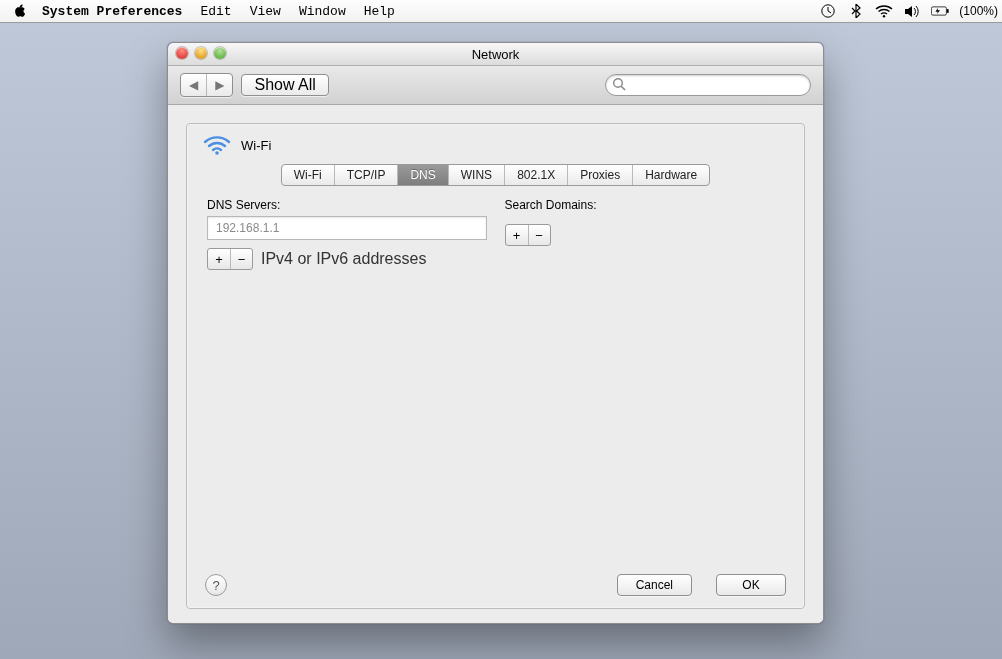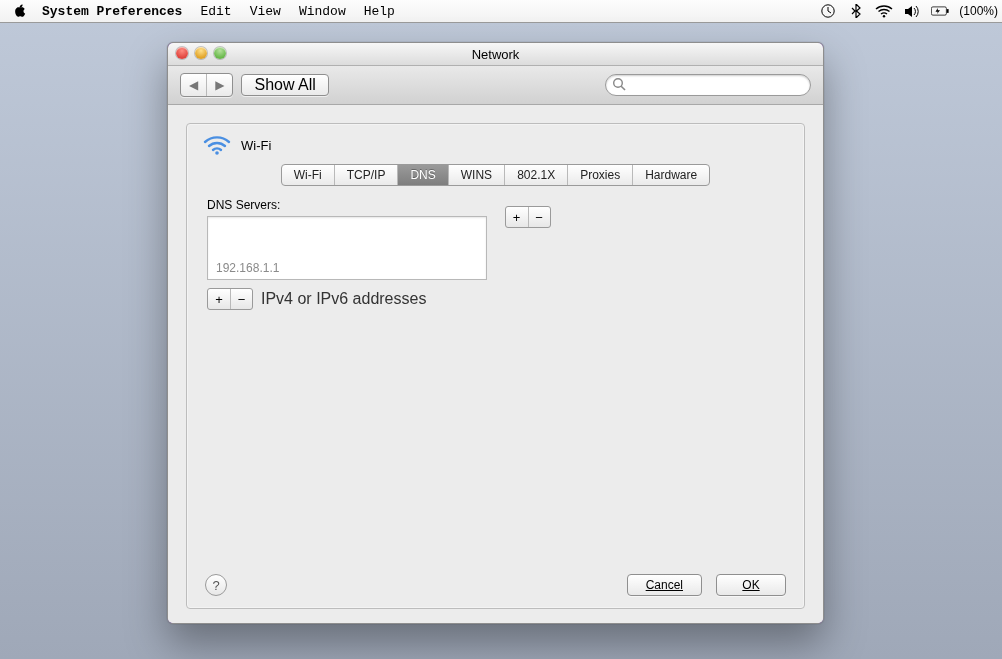--- a/index.html
+++ b/index.html
@@ -175,21 +175,20 @@
     border: 1px solid #b8b8b8;
     border-radius: 0px;
     height: 270px;
     overflow-y: auto;
     box-shadow: inset 0 1px 2px rgba(0,0,0,0.1);
   }
   .listbox .row {
     padding: 4px 8px;
     font-size: 12px;
     color: #8a8a8a;
-    margin-top: 40px;
   }
   .below {
     display: flex; align-items: center; gap: 8px; margin-top: 8px;
   }
   .plusminus {
     display: inline-flex;
     border: 1px solid #9a9a9a;
     border-radius: 3px;
     overflow: hidden;
     background: linear-gradient(#ffffff, #e7e7e7);
@@ -207,21 +206,21 @@
     position: absolute; bottom: 12px; left: 18px; right: 18px;
     display: flex; align-items: center;
   }
   .help {
     width: 20px; height: 20px; border-radius: 50%;
     border: 1px solid #9a9a9a;
     background: linear-gradient(#ffffff, #e7e7e7);
     display:flex; align-items:center; justify-content:center;
     font-size: 13px; color: #555;
   }
-  .footer .actions { margin-left: auto; display: flex; gap: 14px; text-decoration: underline; }
+  .footer .actions { margin-left: auto; display: flex; gap: 24px; }
   .push {
     border: 1px solid #8f8f8f;
     border-radius: 4px;
     background: linear-gradient(#ffffff, #e9e9e9);
     height: 22px; padding: 0 18px;
     font-size: 12px;
     box-shadow: 0 1px 0 rgba(255,255,255,0.6);
     min-width: 70px;
   }
   .push.default {
@@ -341,20 +340,21 @@
           <div class="below">
             <span class="plusminus">
               <button>+</button>
               <button>−</button>
             </span>
             <span class="hint">IPv4 or IPv6 addresses</span>
           </div>
         </div>
 
         <div class="col">
+          <div class="col-label">Search Domains:</div>
           <div class="below">
             <span class="plusminus">
               <button>+</button>
               <button>−</button>
             </span>
           </div>
         </div>
       </div>
 
       <div class="footer">

